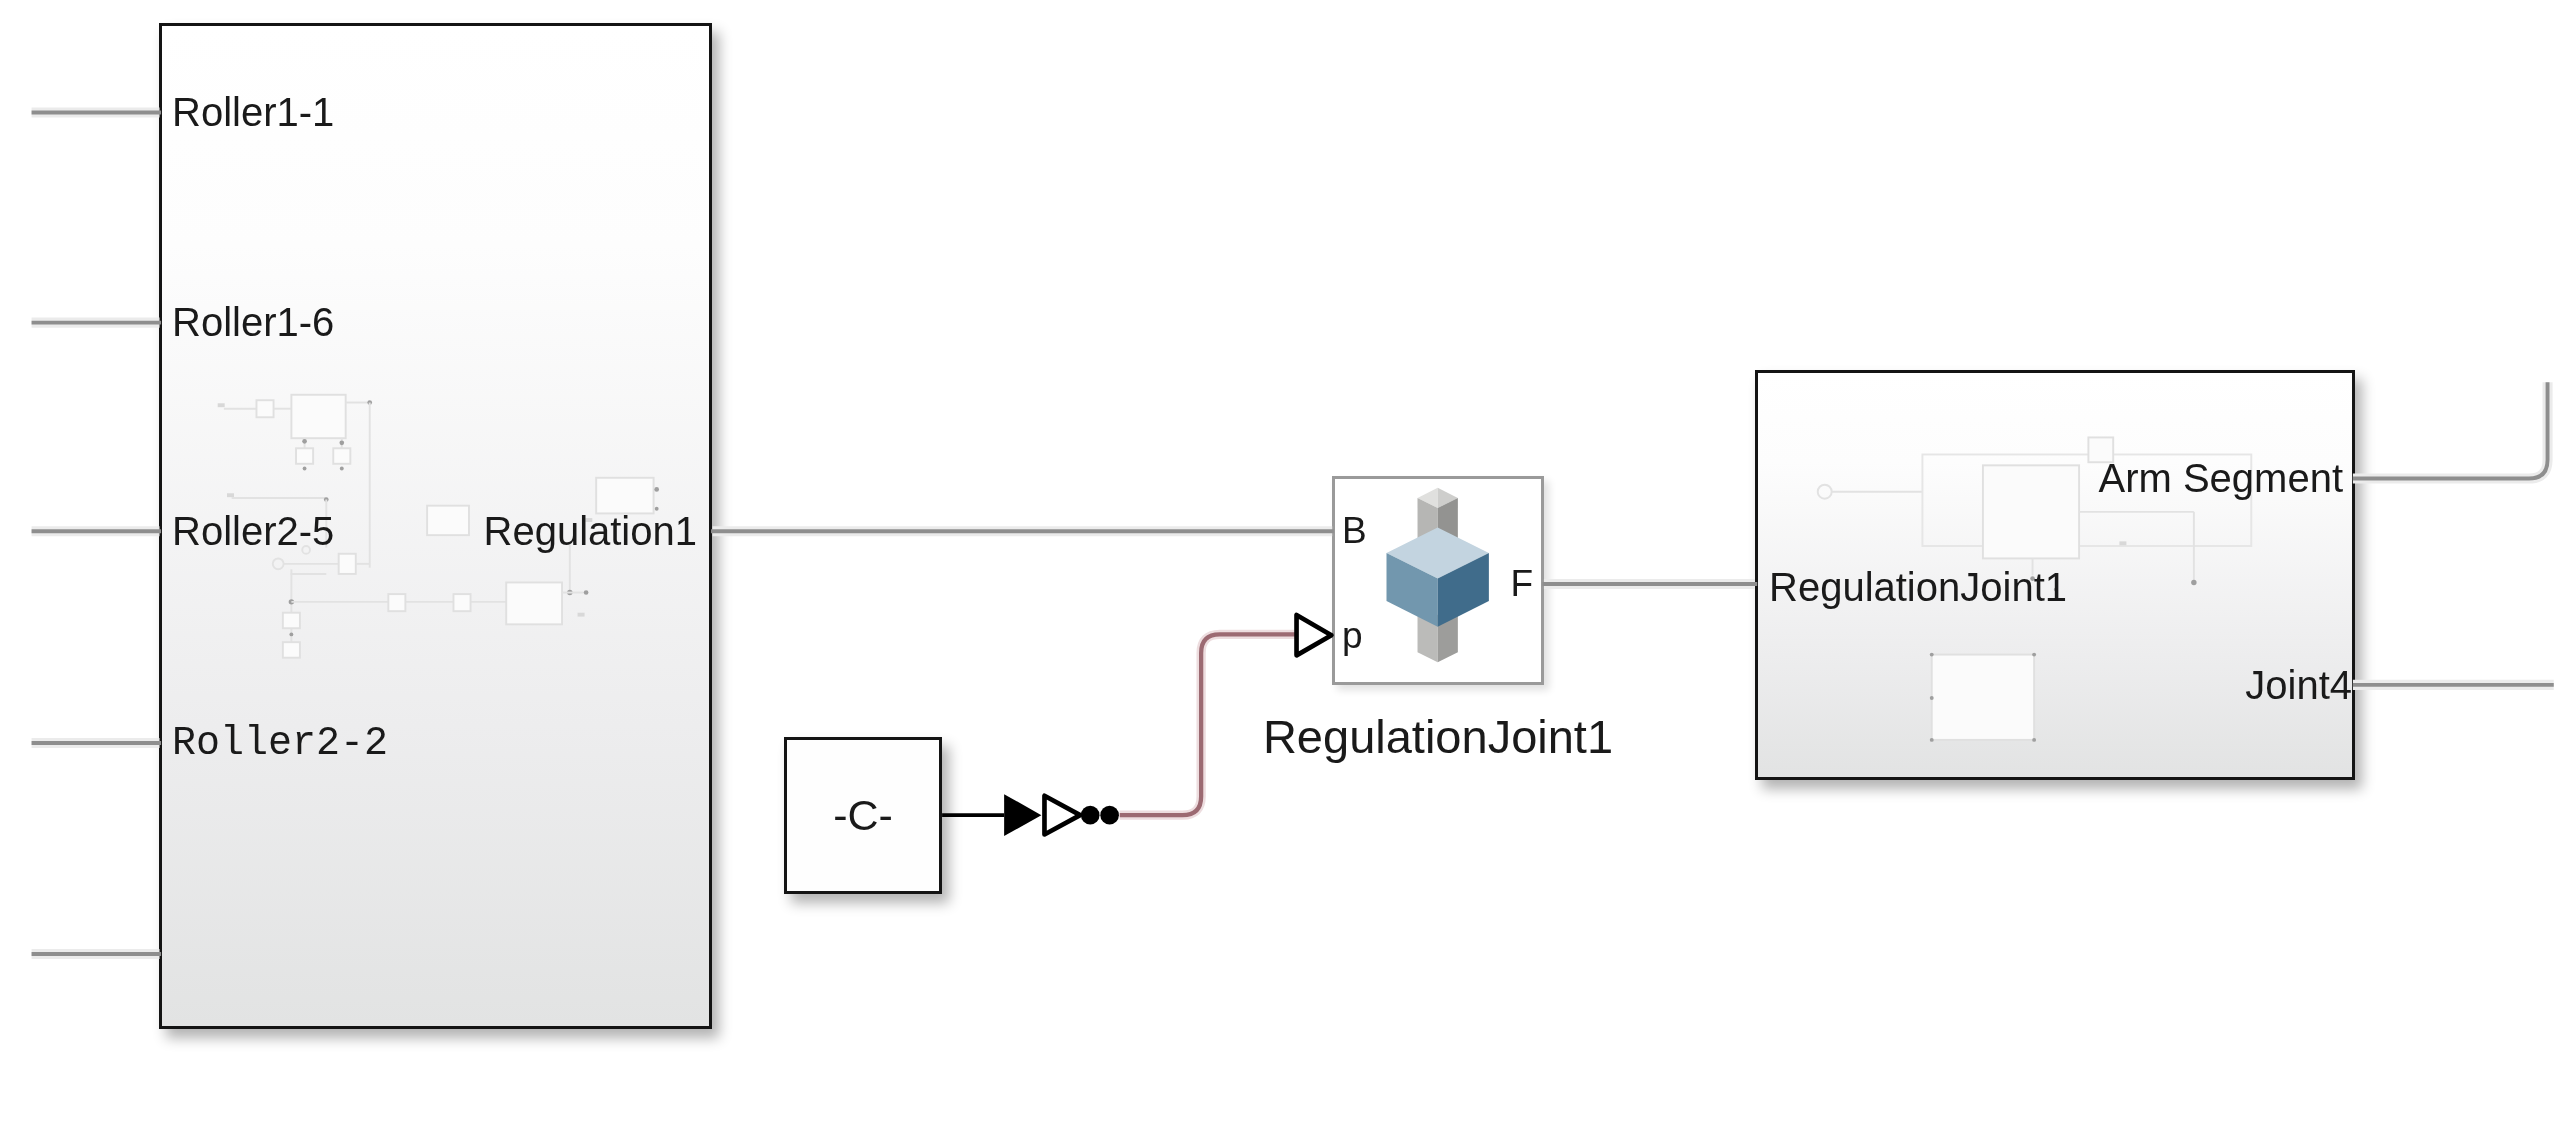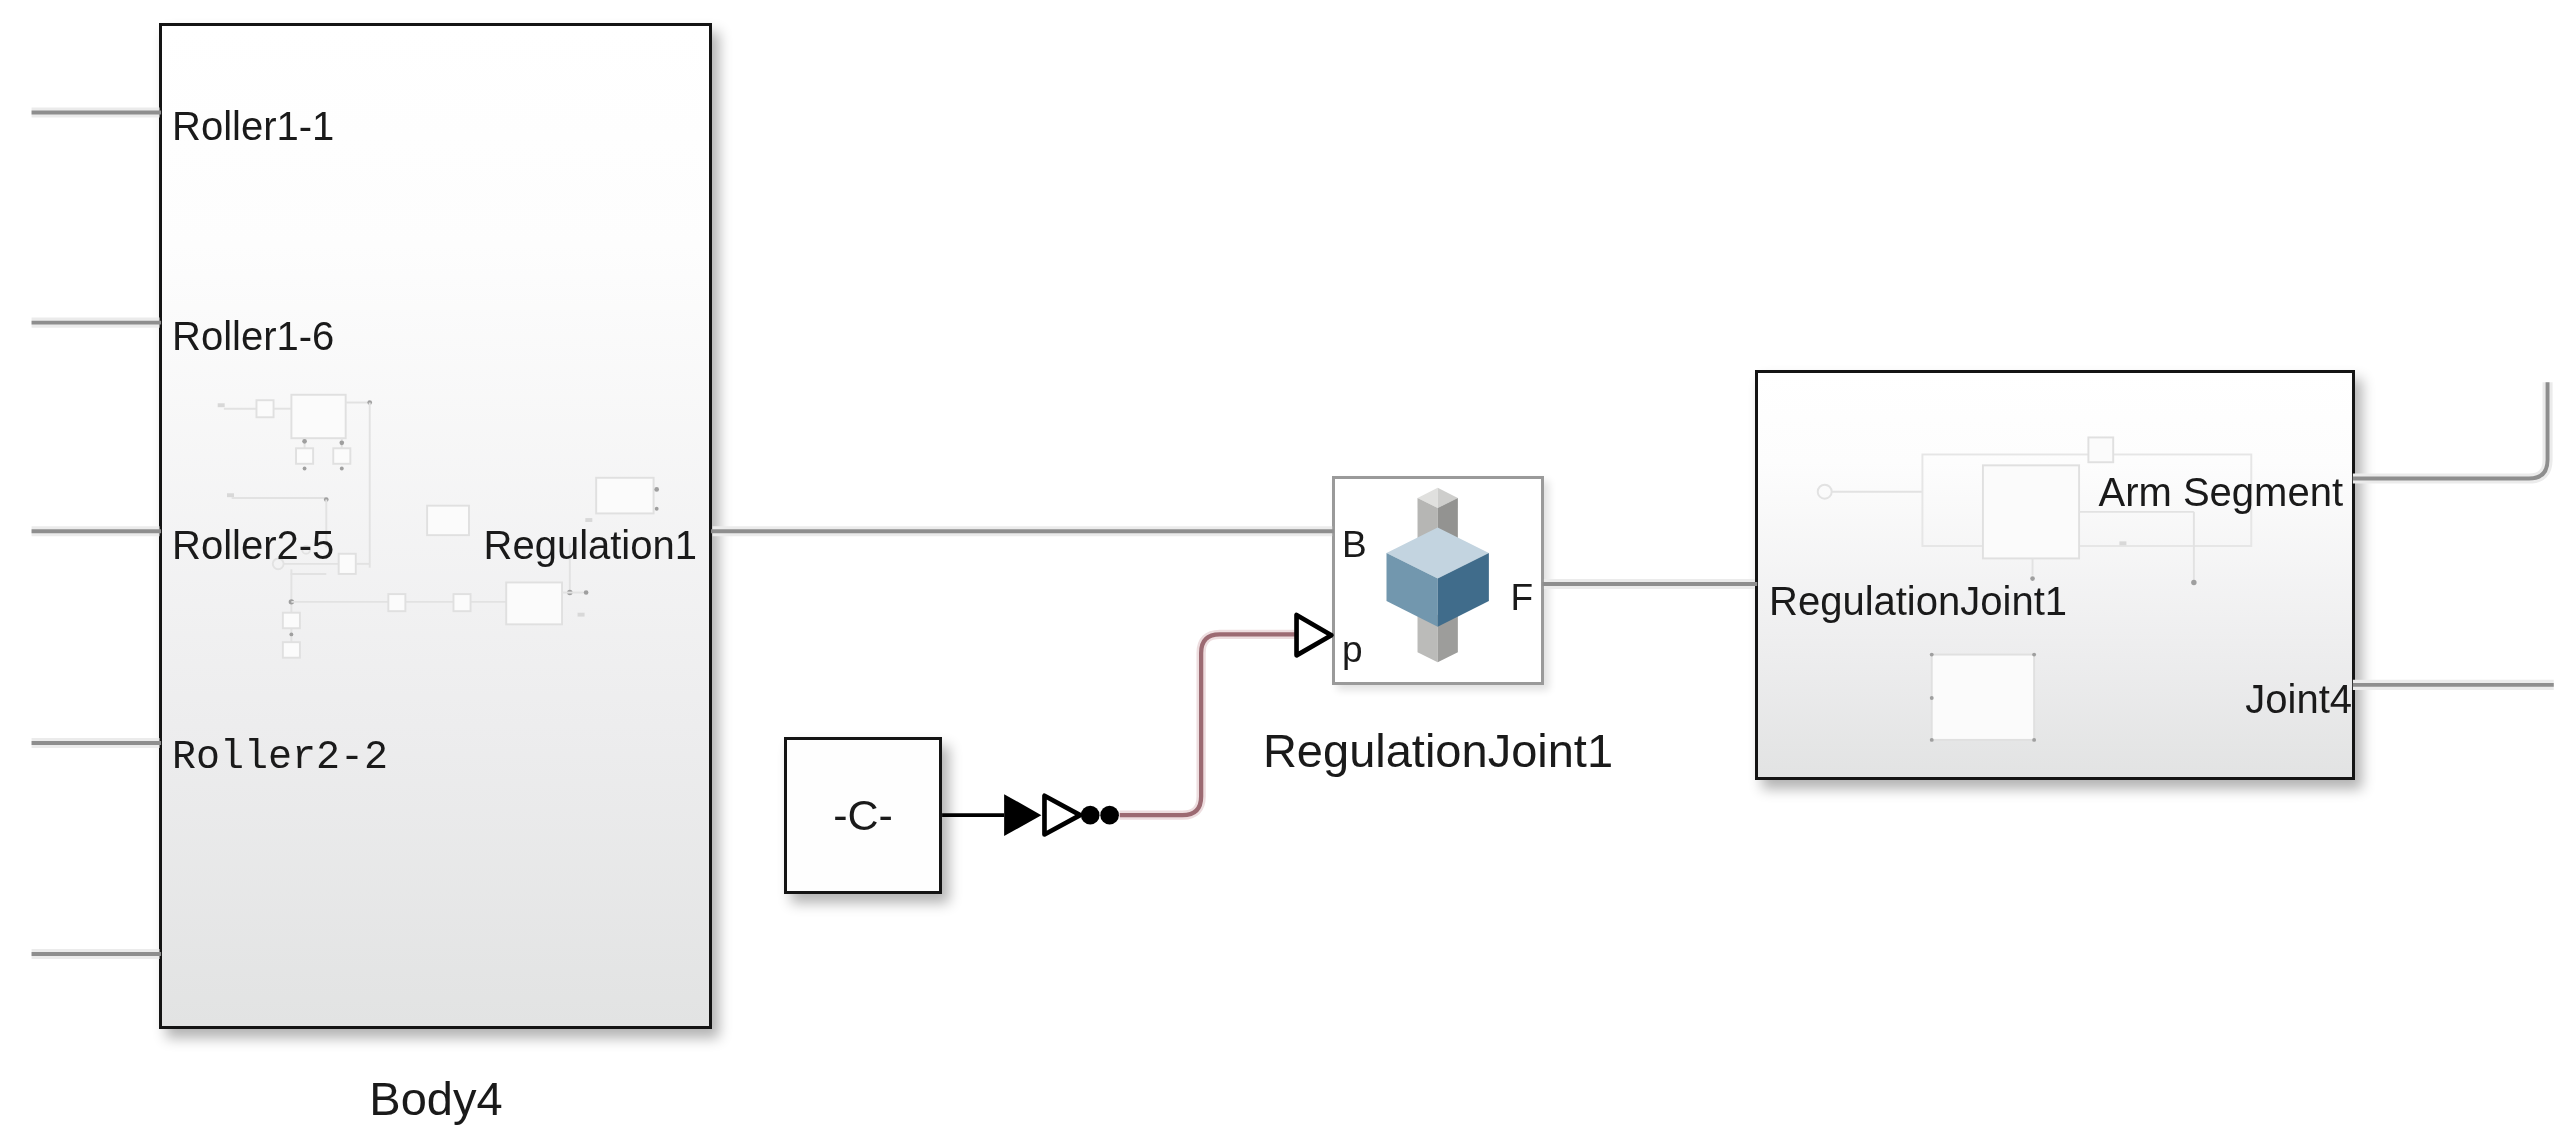--- a/index.html
+++ b/index.html
@@ -35,21 +35,21 @@
   }
   .port-label.small{font-size:37px;height:50px;line-height:50px;}
   .r{text-align:right;}
   .name-label{
     position:absolute;width:466px;height:56px;line-height:56px;
     text-align:center;font-size:47px;white-space:nowrap;
   }
   svg.overlay{position:absolute;left:0;top:0;z-index:2;}
   .layer-blocks{z-index:1;}
   .layer-labels{position:absolute;left:0;top:0;width:100%;height:100%;z-index:3;pointer-events:none;}
-  .layer-labels > div{pointer-events:auto;margin-top:14px;}
+  .layer-labels > div{pointer-events:auto;}
   
   .halo{stroke:#ebebeb;stroke-width:13;fill:none;}
   .halo-rose{stroke:#eddddf;stroke-width:12;fill:none;}
   .wire{stroke:var(--wire-gray,#8e8e8e);stroke-width:5;fill:none;}
   .sig{stroke:var(--signal-black,#000000);stroke-width:5;fill:none;}
   .rose{stroke:var(--physical-rose,#9c6a72);stroke-width:5.5;fill:none;}
   .tri-filled{fill:var(--signal-black,#000000);stroke:none;}
   .tri-open{fill:#ffffff;stroke:var(--signal-black,#000000);stroke-width:6;stroke-linejoin:round;}
   .dot{fill:var(--signal-black,#000000);}
   .pv{stroke:var(--preview-gray,#e2e2e2);stroke-width:2.5;fill:none;}
@@ -208,21 +208,20 @@
   </svg>
 
   <div class="layer-labels">
 
     <div class="port-label" style="left:172px;top:86px;">Roller1-1</div>
     <div class="port-label" style="left:172px;top:296px;">Roller1-6</div>
     <div class="port-label" style="left:172px;top:505px;">Roller2-5</div>
     <div class="port-label" style="left:172px;top:717px;font-family:Liberation Mono, monospace;">Roller2-2</div>
     <div class="port-label r" style="right:1879px;top:505px;">Regulation1</div>
 
-    <div class="name-label" style="left:203px;top:1057px;">Body4</div>
 
     <div class="port-label small" style="left:1342px;top:506px;">B</div>
     <div class="port-label small" style="left:1342px;top:611px;">p</div>
     <div class="port-label small r" style="right:1043px;top:559px;">F</div>
 
     <div class="name-label" style="left:1205px;top:709px;">RegulationJoint1</div>
 
     <div class="port-label" style="left:1769px;top:561px;">RegulationJoint1</div>
     <div class="port-label r" style="right:233px;top:452px;">Arm Segment</div>
     <div class="port-label r" style="right:224px;top:659px;">Joint4</div>

